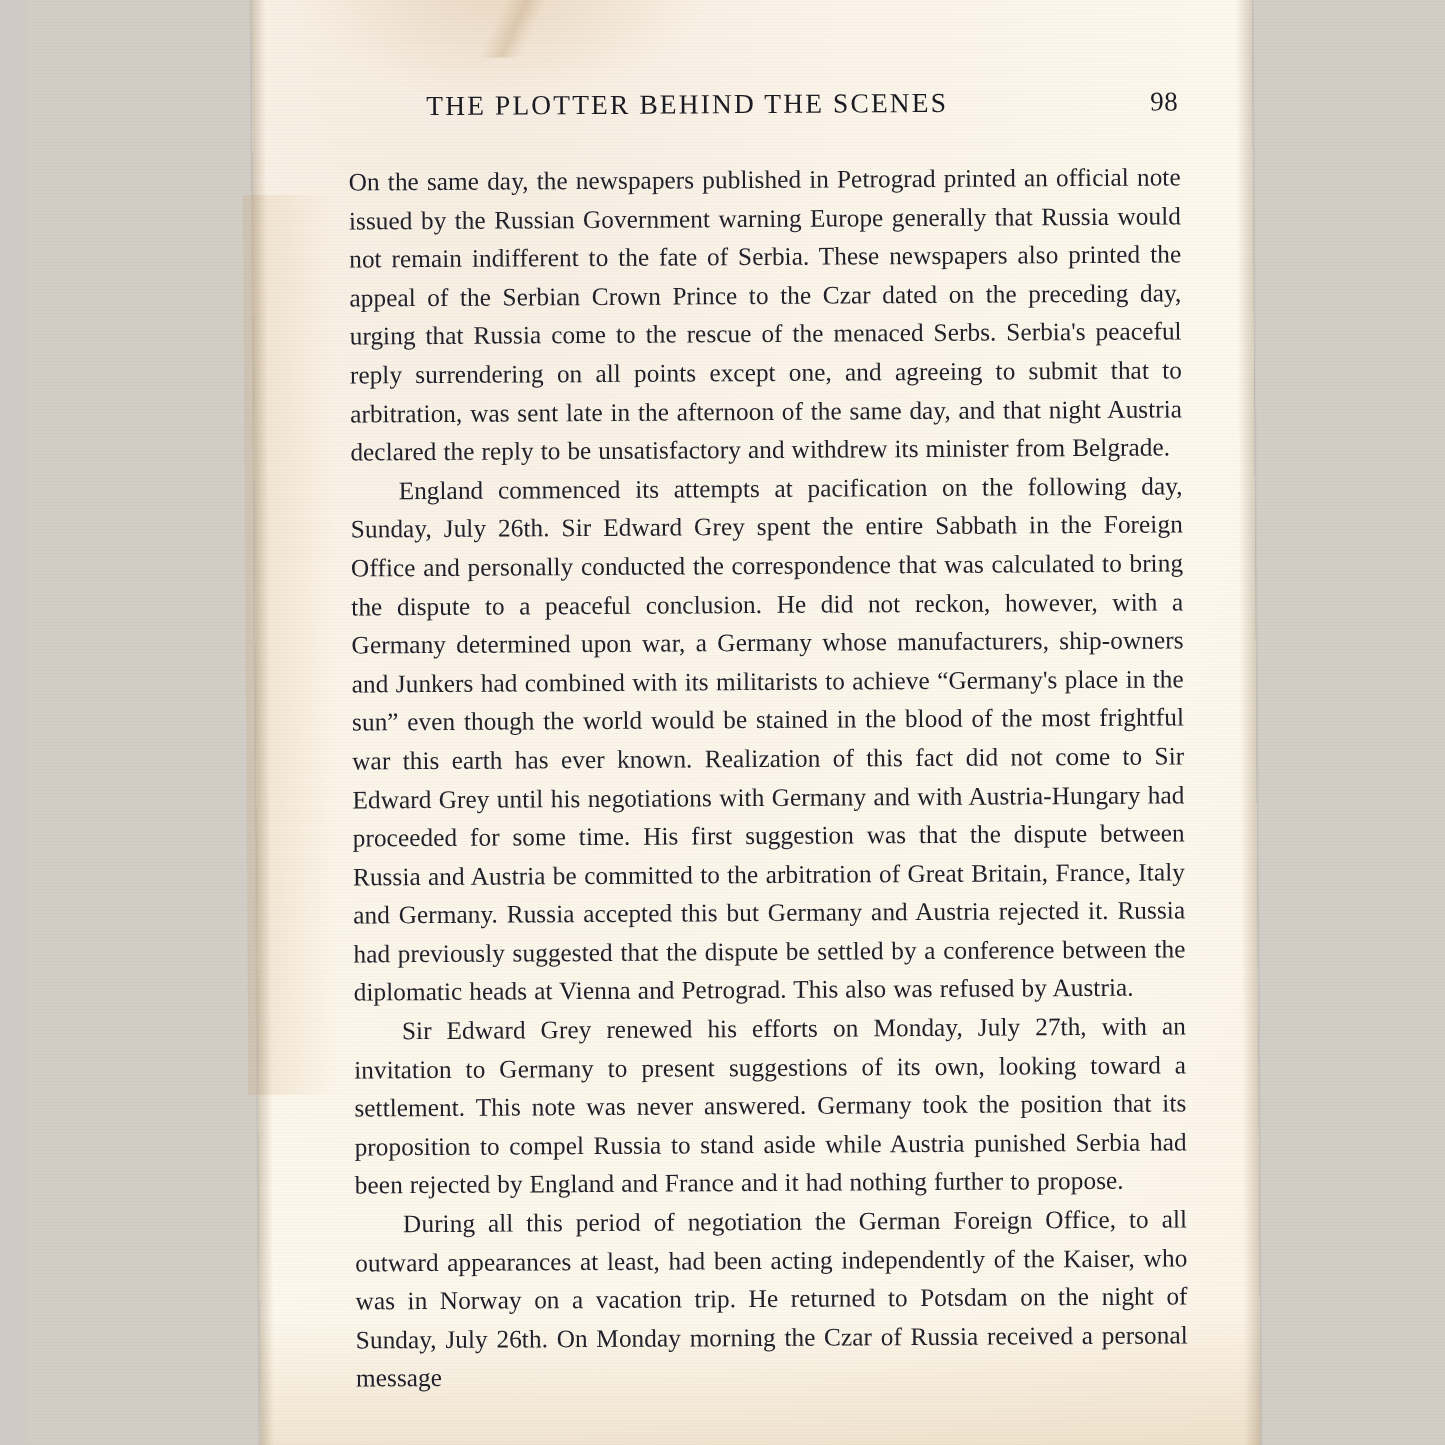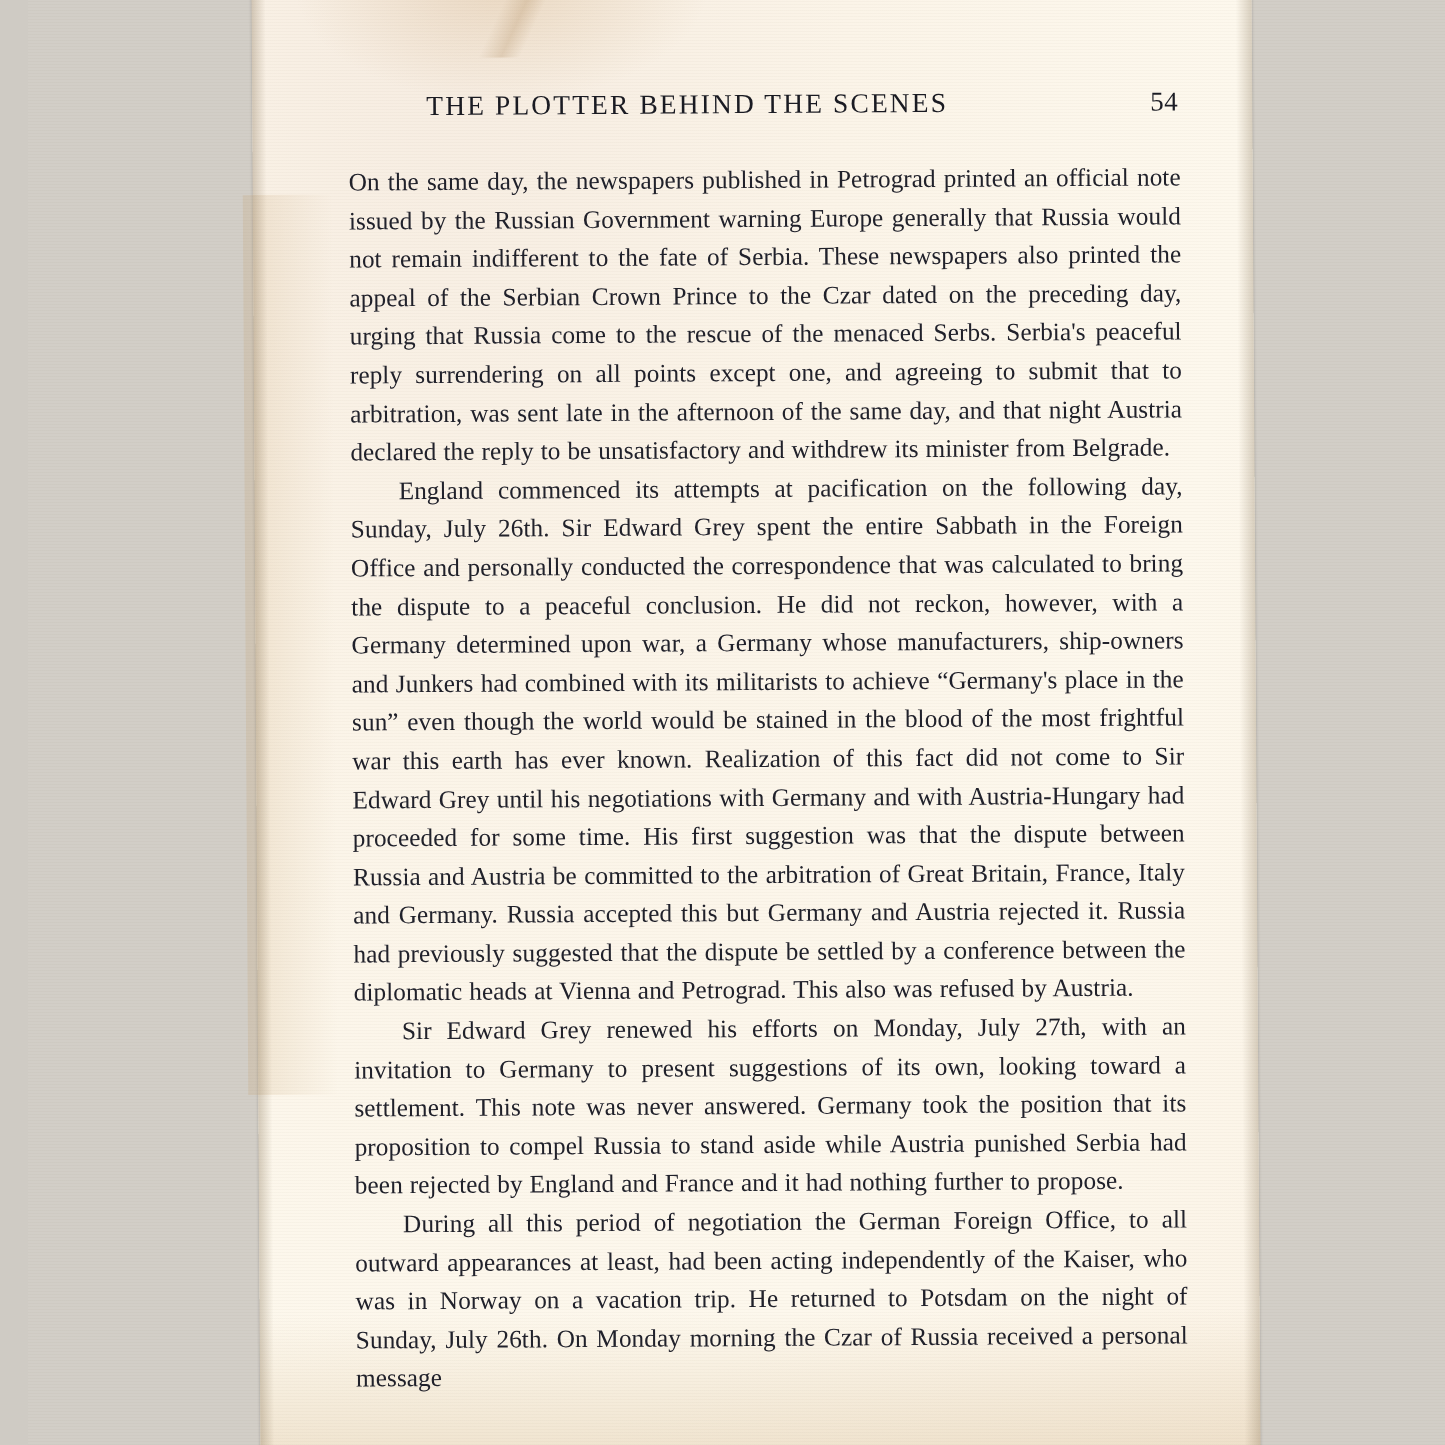--- a/index.html
+++ b/index.html
@@ -163,21 +163,21 @@
     <div id="stain-left"></div>
     <div id="stain-bottom"></div>
     <div id="crease"></div>
     <div id="edge-left"></div>
     <div id="edge-right"></div>
 
     <div id="content">
 
       <div class="running-head">
         <span class="rh-title">THE PLOTTER BEHIND THE SCENES</span>
-        <span class="rh-folio">54</span>
+        <span class="rh-folio">98</span>
       </div>
 
       <p class="para"><span class="lead">On</span><span> the same day, the newspapers published in Petrograd printed an official note issued by the Russian Government warning Europe generally that Russia would not remain indifferent to the fate of Serbia.   These newspapers also printed the appeal of the Serbian Crown Prince to the Czar dated on the preceding day, urging that Russia come to the rescue of the menaced Serbs.   Serbia's peaceful reply surrendering on all points except one, and agreeing to submit that to arbitration, was sent late in the afternoon of the same day, and that night Austria declared the reply to be unsatisfactory and withdrew its minister from Belgrade.</span></p>
 
       <p class="para">England commenced its attempts at pacification on the following day, Sunday, July 26th.   Sir Edward Grey spent the entire Sabbath in the Foreign Office and personally conducted the correspondence that was calculated to bring the dispute to a peaceful conclusion.   He did not reckon, however, with a Germany determined upon war, a Germany whose manufacturers, ship-owners and Junkers had combined with its militarists to achieve “Germany's place in the sun” even though the world would be stained in the blood of the most frightful war this earth has ever known.   Realization of this fact did not come to Sir Edward Grey until his negotiations with Germany and with Austria-Hungary had proceeded for some time.   His first suggestion was that the dispute between Russia and Austria be committed to the arbitration of Great Britain, France, Italy and Germany.   Russia accepted this but Germany and Austria rejected it.   Russia had previously suggested that the dispute be settled by a conference between the diplomatic heads at Vienna and Petrograd.   This also was refused by Austria.</p>
 
       <p class="para">Sir Edward Grey renewed his efforts on Monday, July 27th, with an invitation to Germany to present suggestions of its own, looking toward a settlement.   This note was never answered. Germany took the position that its proposition to compel Russia to stand aside while Austria punished Serbia had been rejected by England and France and it had nothing further to propose.</p>
 
       <p class="para">During all this period of negotiation the German Foreign Office, to all outward appearances at least, had been acting independently of the Kaiser, who was in Norway on a vacation trip. He returned to Potsdam on the night of Sunday, July 26th.   On Monday morning the Czar of Russia received a personal message</p>
 

